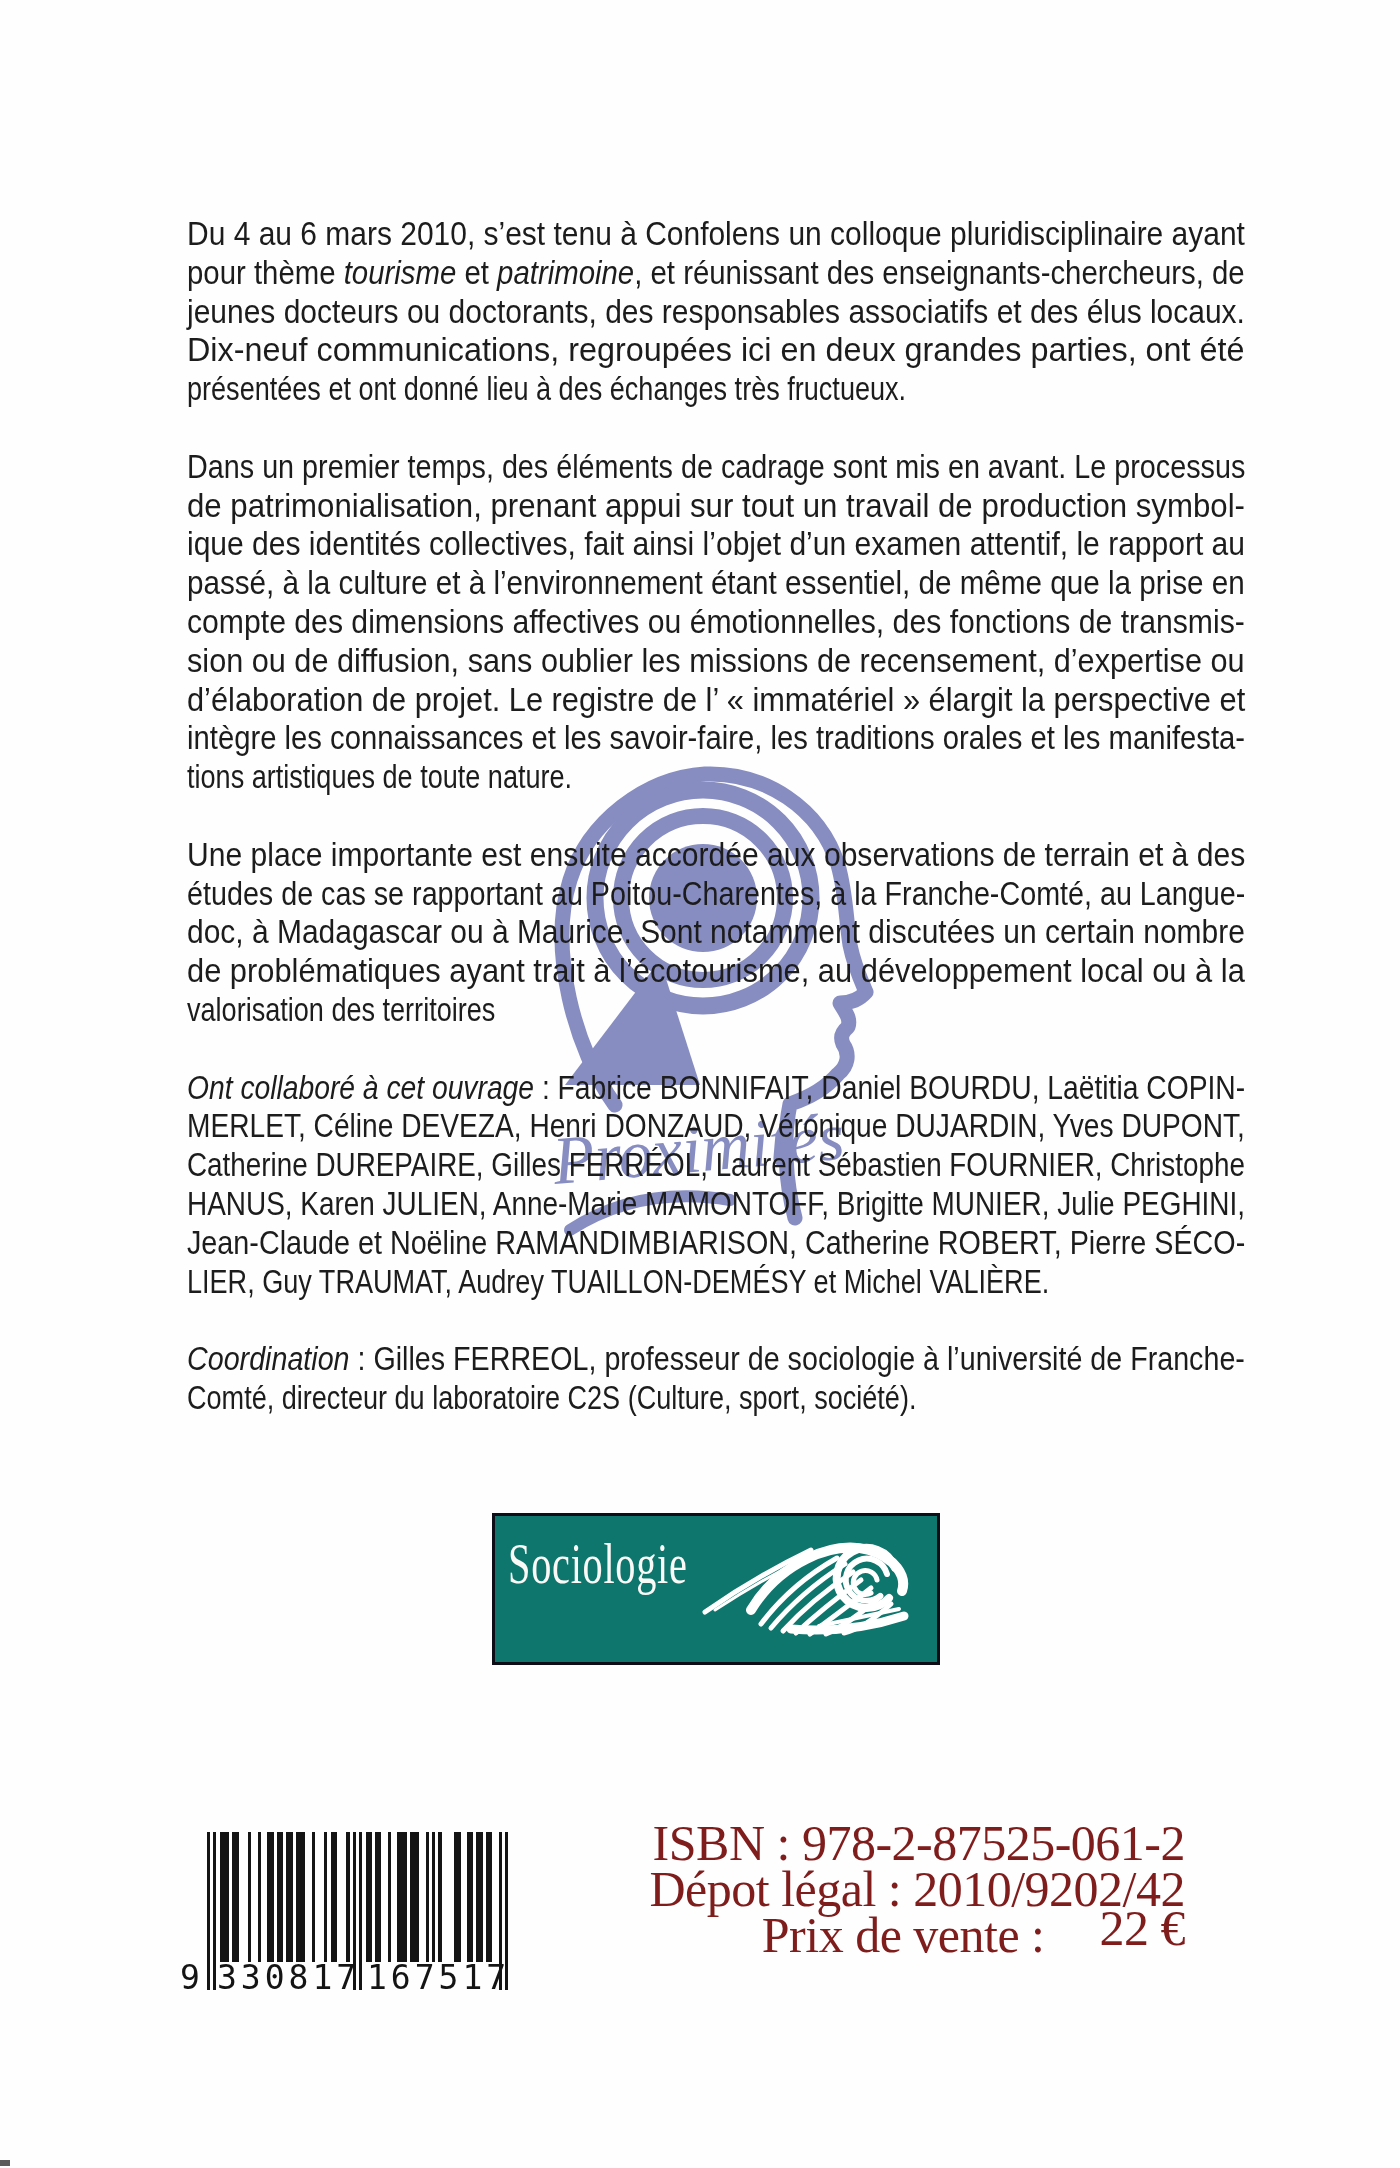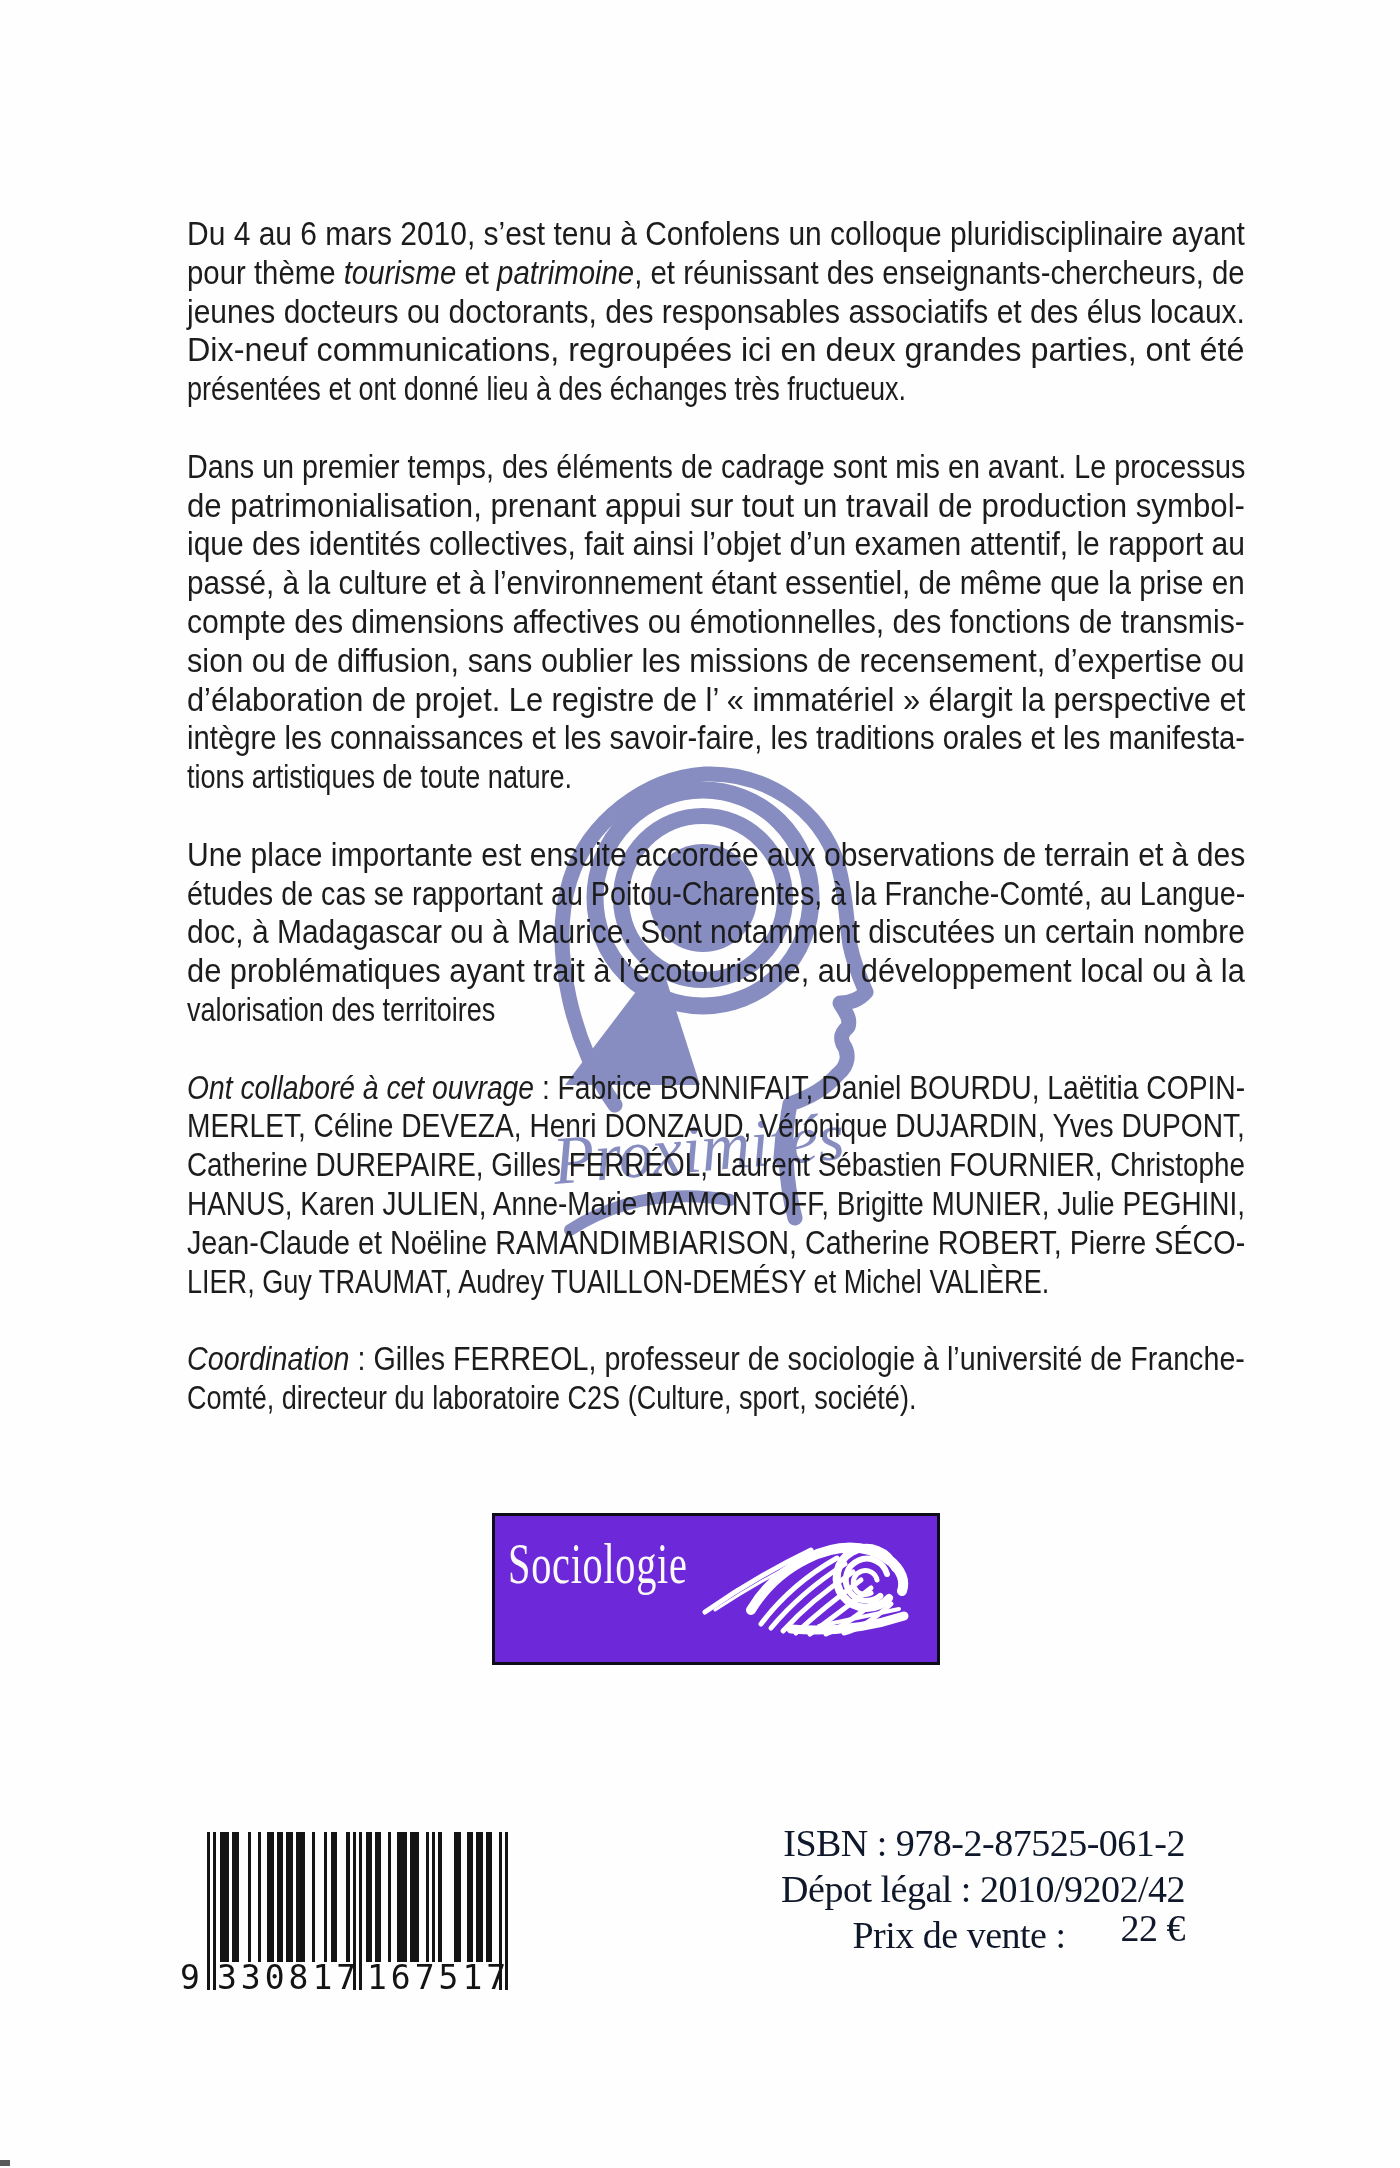--- a/index.html
+++ b/index.html
@@ -23,22 +23,22 @@
   
   .barcode{position:absolute;left:207px;top:1832px;width:302px;height:165px;z-index:2;}
   .barcode .bar{position:absolute;top:0;background:#141414;}
   .bc-digit,.bc-group{position:absolute;top:128px;color:#141414;
           font-family:"DejaVu Sans Mono",monospace;font-size:33px;line-height:36px;white-space:nowrap;}
   .bc-digit{left:-27px;}
   .bc-g1{left:10px;width:134px;text-align:center;letter-spacing:4px;}
   .bc-g2{left:160px;width:134px;text-align:center;letter-spacing:4px;}
   
   .colophon{position:absolute;right:215px;top:1820px;z-index:2;text-align:right;
-          font-family:"Liberation Serif",serif;font-size:38px;line-height:46px;
-          letter-spacing:-0.5px;color:#0f172a;}
+          font-family:"Liberation Serif",serif;font-size:50px;line-height:46px;
+          letter-spacing:-0.5px;color:#7f1d1d;}
   .price-value{display:inline-block;margin-left:55px;position:relative;top:-7px;}
   
   .scan-mark{position:absolute;left:0px;top:2160px;width:10px;height:6px;background:#5a5a5a;z-index:3;}
 </style>
 </head>
 <body>
 
 <div class="page">
 
   <div class="watermark">
@@ -104,21 +104,21 @@
         <div class="line" style="transform: scaleX(0.8464);">HANUS, Karen JULIEN, Anne-Marie MAMONTOFF, Brigitte MUNIER, Julie PEGHINI,</div>
         <div class="line" style="transform: scaleX(0.8708);">Jean-Claude et Noëline RAMANDIMBIARISON, Catherine ROBERT, Pierre SÉCO-</div>
         <div class="line last" style="transform: scaleX(0.82);">LIER, Guy TRAUMAT, Audrey TUAILLON-DEMÉSY et Michel VALIÈRE.</div>
       </div>
     <div class="para">
         <div class="line" style="transform: scaleX(0.8686);"><i>Coordination</i> : Gilles FERREOL, professeur de sociologie à l’université de Franche-</div>
         <div class="line last" style="transform: scaleX(0.82);">Comté, directeur du laboratoire C2S (Culture, sport, société).</div>
       </div>
   </div>
 
-  <div class="banner" style="background:#6d28d9;">
+  <div class="banner" style="background:#0f766e;">
     <span class="banner-label">Sociologie</span>
     <svg class="banner-wave" width="212" height="112" viewBox="0 0 212 100">
       <g stroke="#ffffff" fill="none" stroke-linecap="round">
 
         <path d="M 6 76 Q 58 40 112 14" stroke-width="5"></path>
         <path d="M 16 74 Q 62 44 110 20" stroke-width="3"></path>
 
         <path d="M 52 74 C 80 28, 132 4, 170 14 C 196 22, 208 40, 203 55" stroke-width="10"></path>
 
         <path d="M 190 62 A 30 30 0 1 1 196 32" stroke-width="8"></path>

